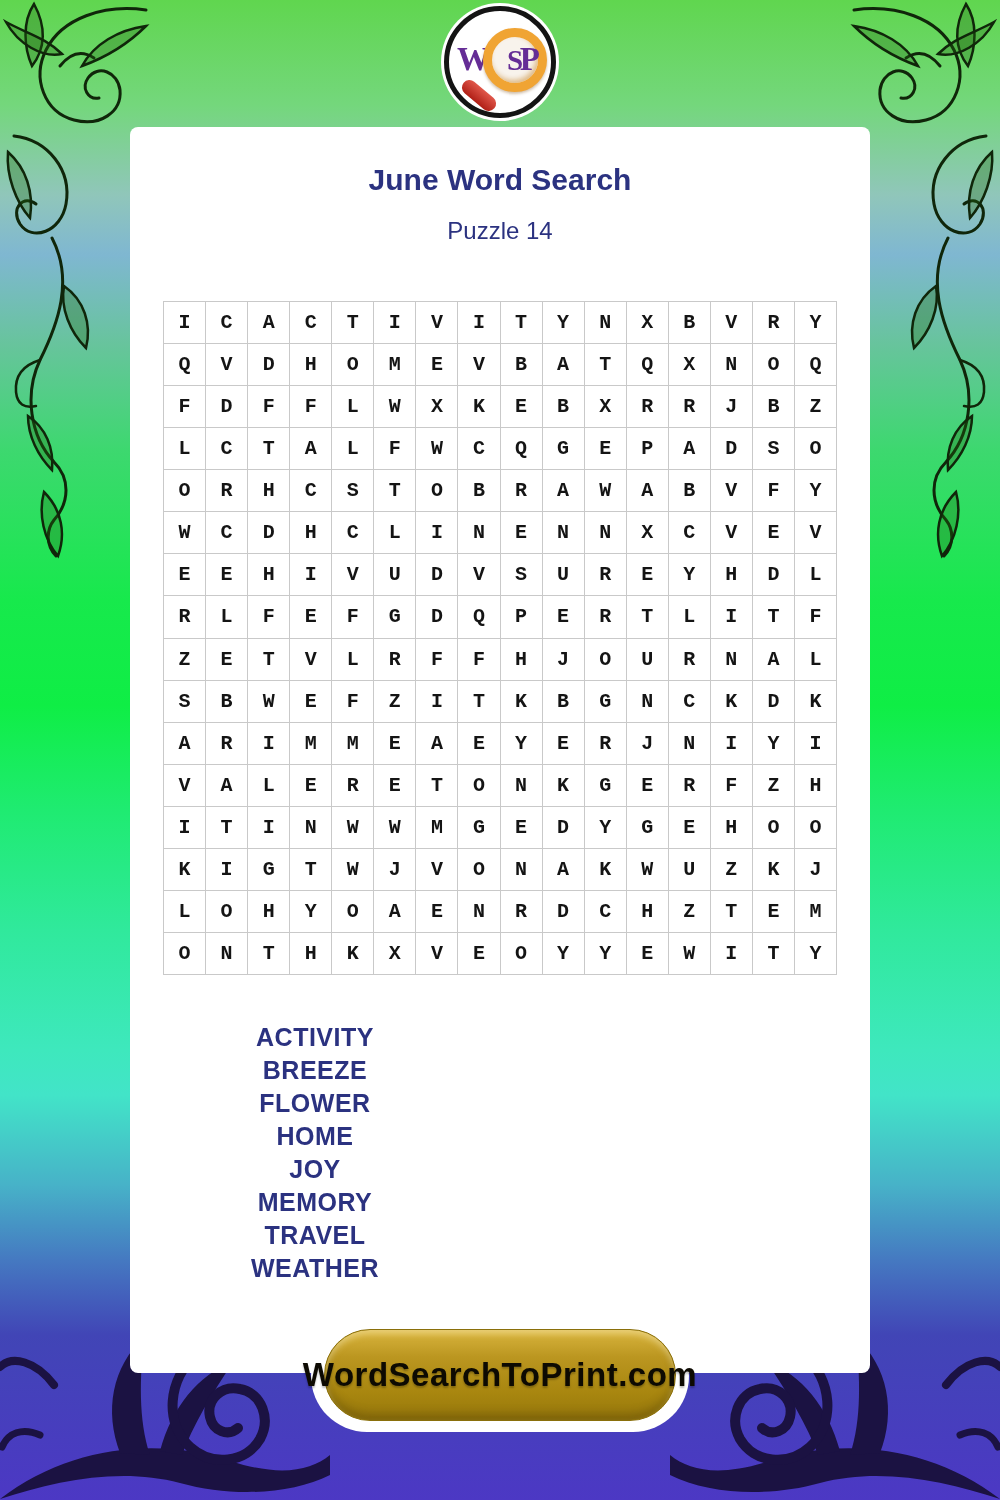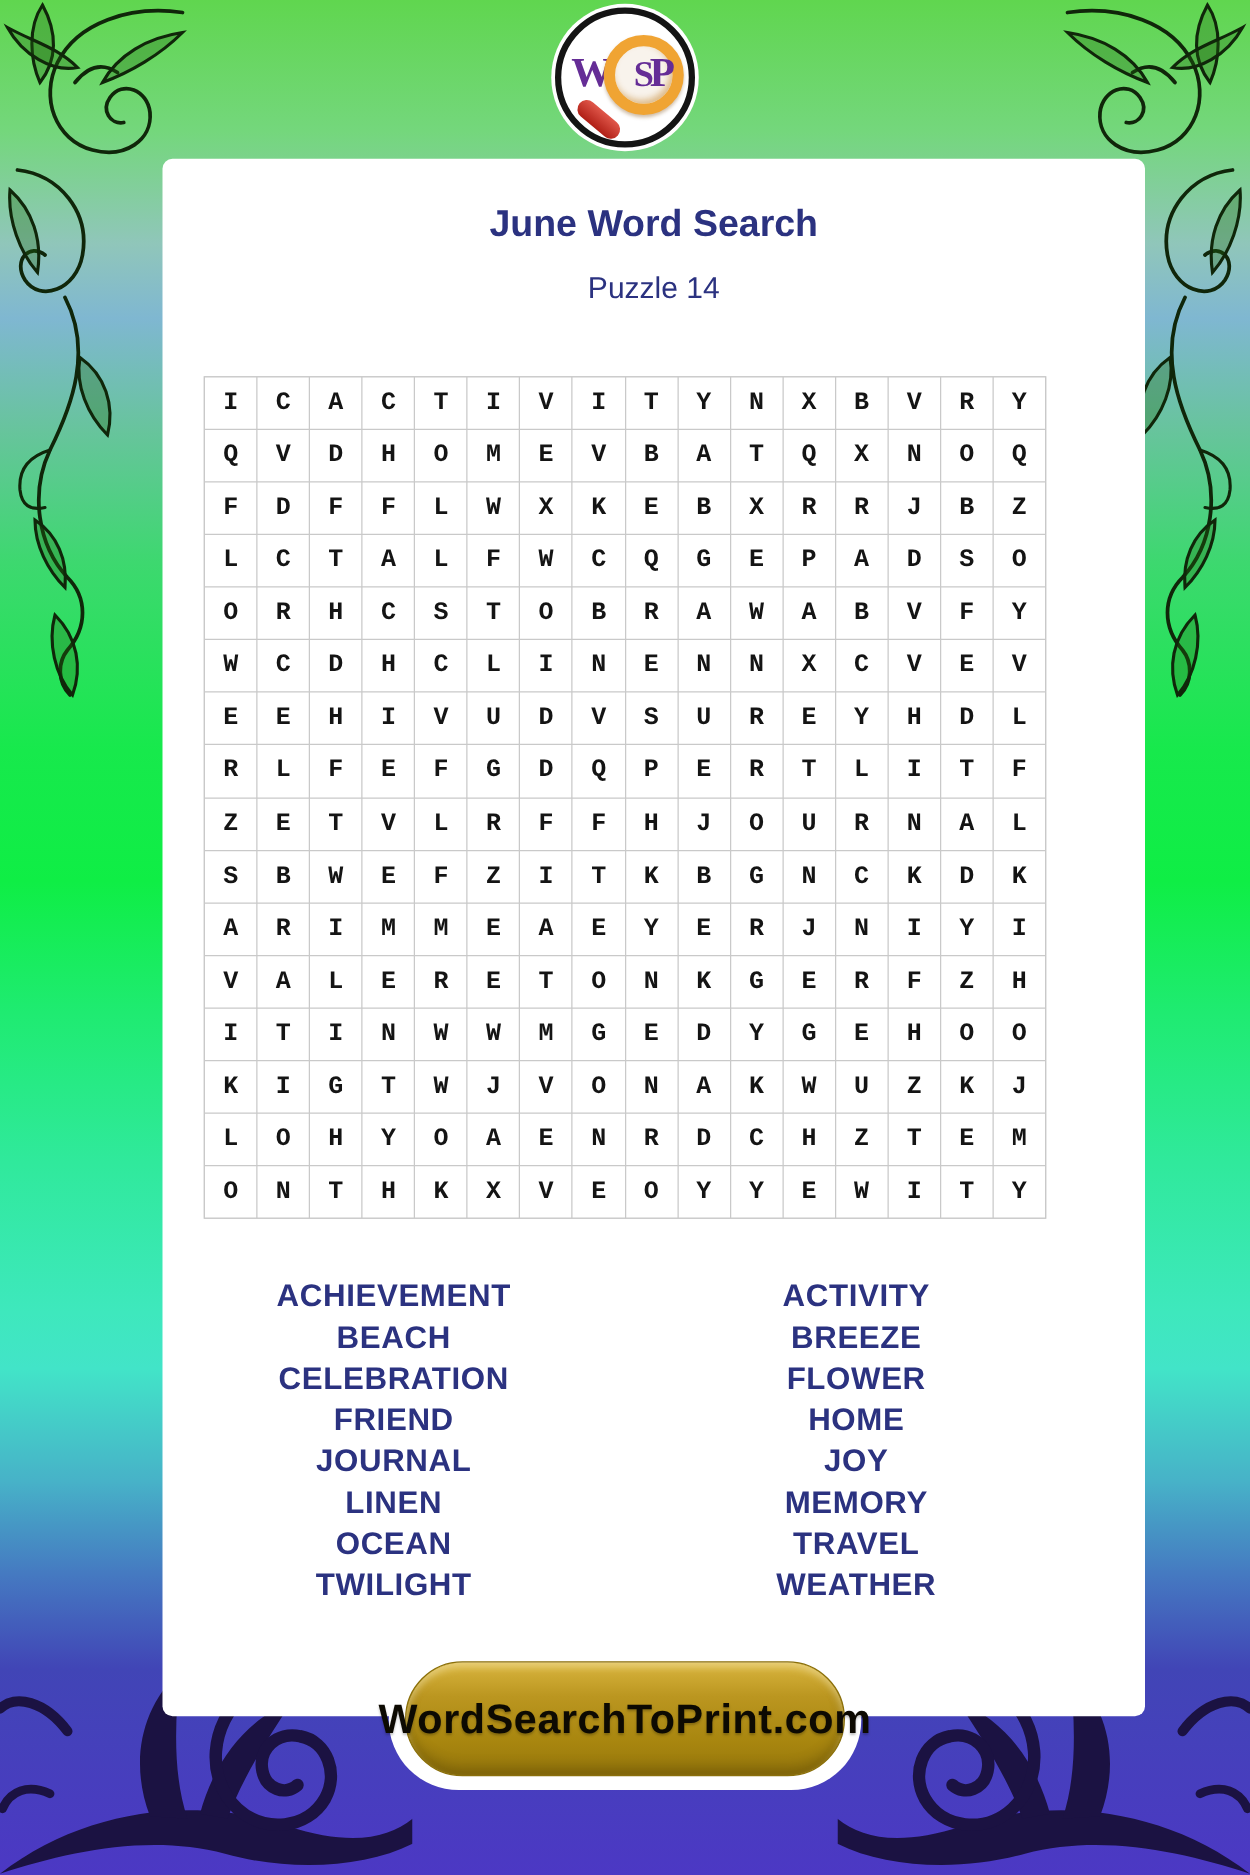--- a/index.html
+++ b/index.html
@@ -24,21 +24,21 @@
   .logo .lp{right:11px;}
   .handle{position:absolute;left:10px;top:77px;width:40px;height:15px;border-radius:8px;
     background:linear-gradient(180deg,#e0574a,#b01f16);transform:rotate(40deg);}
   .lens{position:absolute;left:34px;top:17px;width:64px;height:64px;box-sizing:border-box;
     border:9px solid #f0a433;border-radius:50%;background:#f8f3ec;
     box-shadow:inset -2px -3px 5px rgba(190,120,20,.45), 0 2px 3px rgba(120,70,10,.35);
     display:flex;align-items:center;justify-content:center;}
   .lens .ls{font:bold 29px "Liberation Serif",serif;color:#652d96;}
 
   
-  .card{position:absolute;left:130px;top:127px;width:740px;height:1246px;background:#ffffff;border-radius:8px;padding-left:46px;}
+  .card{position:absolute;left:130px;top:127px;width:740px;height:1246px;background:#ffffff;border-radius:8px;}
   .title{position:absolute;top:36px;left:0;width:100%;text-align:center;
     font-weight:bold;font-size:30px;color:#2b3280;}
   .subtitle{position:absolute;top:90px;left:0;width:100%;text-align:center;
     font-weight:normal;font-size:24px;color:#2b3280;}
 
   
   .grid{position:absolute;left:33px;top:174px;width:674px;height:674px;
     display:grid;grid-template-columns:repeat(16,1fr);grid-auto-rows:1fr;
     gap:1px;background:#c9c9c9;border:1px solid #c9c9c9;box-sizing:border-box;}
   .cell{background:#fff;display:flex;align-items:center;justify-content:center;
@@ -395,30 +395,20 @@
         <div class="cell">Y</div>
         <div class="cell">E</div>
         <div class="cell">W</div>
         <div class="cell">I</div>
         <div class="cell">T</div>
         <div class="cell">Y</div>
       </div>
 
     <div class="words">
       <div class="word-col">
-          <div class="word">ACHIEVEMENT</div>
-          <div class="word">BEACH</div>
-          <div class="word">CELEBRATION</div>
-          <div class="word">FRIEND</div>
-          <div class="word">JOURNAL</div>
-          <div class="word">LINEN</div>
-          <div class="word">OCEAN</div>
-          <div class="word">TWILIGHT</div>
-        </div>
-      <div class="word-col">
           <div class="word">ACTIVITY</div>
           <div class="word">BREEZE</div>
           <div class="word">FLOWER</div>
           <div class="word">HOME</div>
           <div class="word">JOY</div>
           <div class="word">MEMORY</div>
           <div class="word">TRAVEL</div>
           <div class="word">WEATHER</div>
         </div>
     </div>

